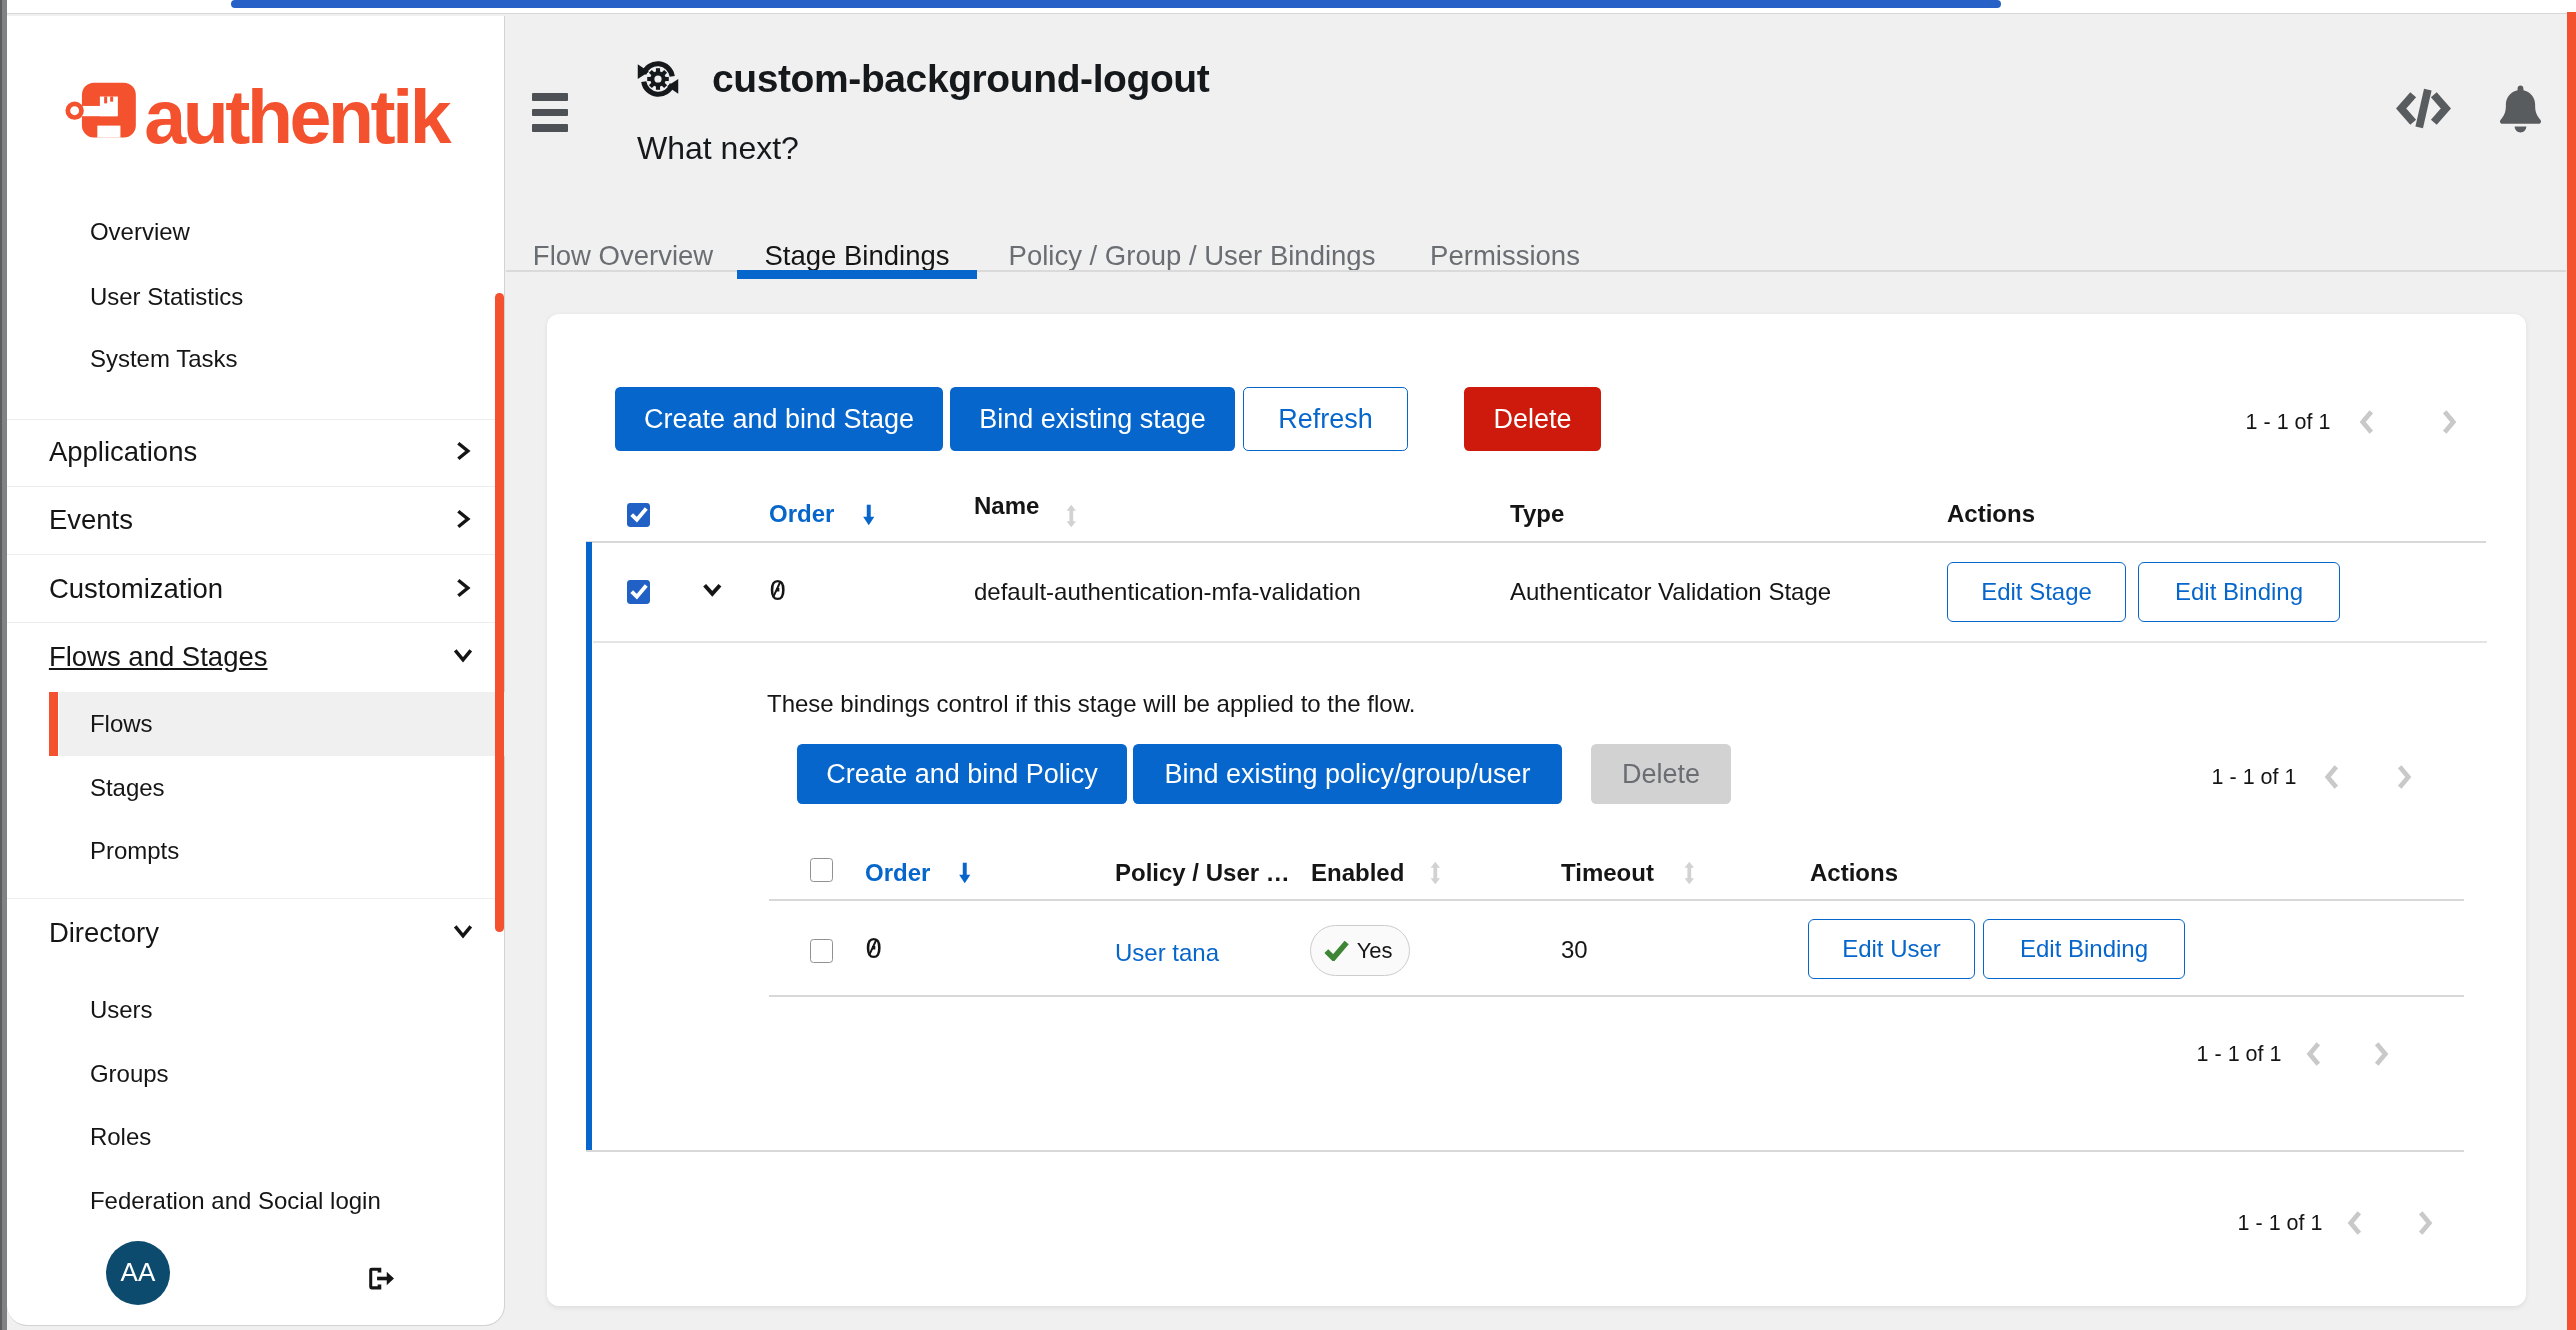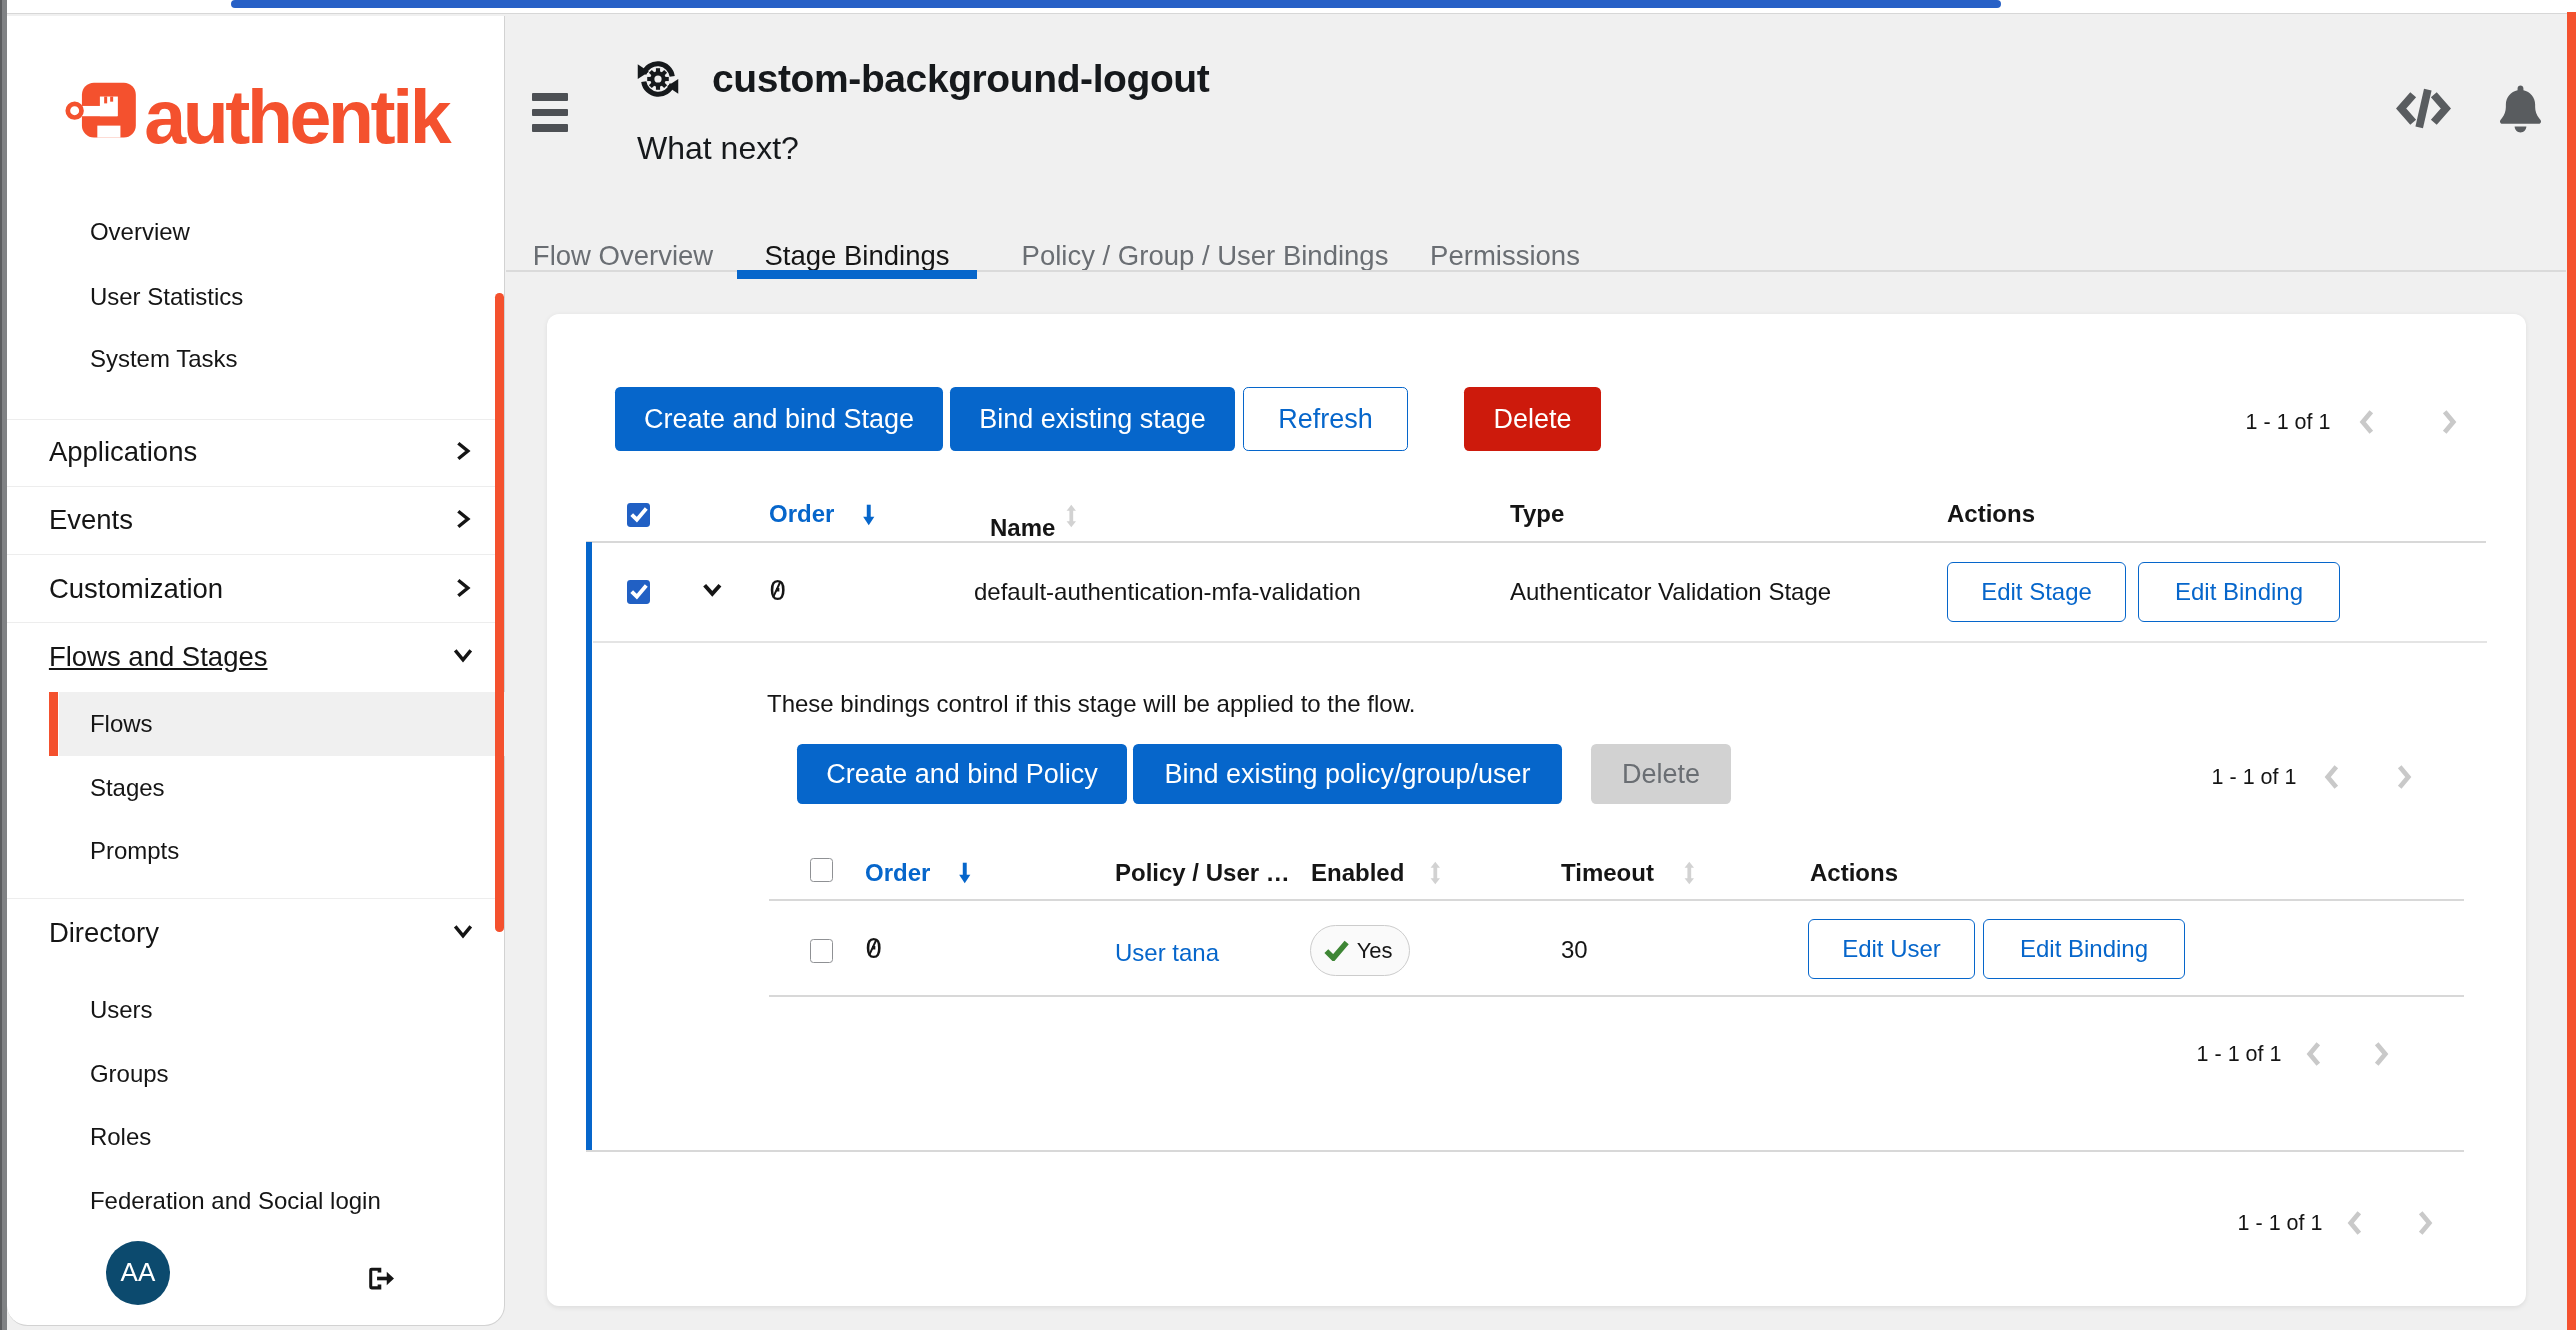--- a/index.html
+++ b/index.html
@@ -152,21 +152,21 @@
   <polyline points="20,10 6,26 20,42" fill="none" stroke="#595c5f" stroke-width="9"></polyline>
   <polyline points="44,10 58,26 44,42" fill="none" stroke="#595c5f" stroke-width="9"></polyline>
   <line x1="37" y1="4" x2="27" y2="48" stroke="#595c5f" stroke-width="9"></line>
 </svg>
 <svg class="abs" style="left:2500px; top:85px;" width="41" height="48" viewBox="0 0 448 512">
   <path fill="#595c5f" d="M224 0c-17.7 0-32 14.3-32 32v19.2C119 66 64 130.6 64 208v25.4c0 45.4-15.5 89.5-43.8 124.9L5.3 377c-5.8 7.2-6.9 17.1-2.9 25.4S14.8 416 24 416H424c9.2 0 17.6-5.3 21.6-13.6s2.9-18.2-2.9-25.4l-14.9-18.6C399.5 322.9 384 278.8 384 233.4V208c0-77.4-55-142-128-156.8V32c0-17.7-14.3-32-32-32zm45.3 493.3c12-12 18.7-28.3 18.7-45.3H224 160c0 17 6.7 33.3 18.7 45.3s28.3 18.7 45.3 18.7s33.3-6.7 45.3-18.7z"></path>
 </svg>
 
 <div class="tab" style="left:623px;">Flow Overview</div>
 <div class="tab active" style="left:857px;">Stage Bindings</div>
-<div class="tab" style="left:1192px;margin-left:13px;">Policy / Group / User Bindings</div>
+<div class="tab" style="left:1192px;">Policy / Group / User Bindings</div>
 <div class="tab" style="left:1505px;">Permissions</div>
 <div id="tabline" class="abs"></div>
 <div id="tabunder" class="abs"></div>
 
 <div id="card" class="abs">
 
   <div class="btn primary" style="left:68px; top:73px; width:328px;">Create and bind Stage</div>
   <div class="btn primary" style="left:403px; top:73px; width:285px;">Bind existing stage</div>
   <div class="btn outline" style="left:696px; top:73px; width:165px;">Refresh</div>
   <div class="btn danger" style="left:917px; top:73px; width:137px;">Delete</div>
@@ -181,21 +181,21 @@
   <div class="cbx checked" style="left:80px; top:189px;">
       <svg width="18" height="16.3" viewBox="0 0 21 19">
         <polyline points="2,10 8,16 19,3" fill="none" stroke="#fff" stroke-width="4.5"></polyline>
       </svg>
     </div>
   <div class="hdr bluehdr" style="left:222px; top:200px;">Order</div>
   <svg class="abs" style="left:314px; top:189px;" width="15.5" height="24" viewBox="0 0 18 28">
       <line x1="9" y1="2" x2="9" y2="19" stroke="#0666cb" stroke-width="4.6"></line>
       <polygon points="2.5,16 15.5,16 9,26" fill="#0666cb"></polygon>
     </svg>
-  <div class="hdr" style="left:427px; top:214px;margin-left:16px;">Name</div>
+  <div class="hdr" style="left:427px; top:192px;">Name</div>
   <svg class="abs" style="left:517px; top:190px;" width="14.6" height="24" viewBox="0 0 17 28">
       <line x1="8.5" y1="6" x2="8.5" y2="22" stroke="#d2d2d2" stroke-width="4.4"></line>
       <polygon points="3,8 14,8 8.5,1" fill="#d2d2d2"></polygon>
       <polygon points="3,20 14,20 8.5,27" fill="#d2d2d2"></polygon>
     </svg>
   <div class="hdr" style="left:963px; top:200px;">Type</div>
   <div class="hdr" style="left:1400px; top:200px;">Actions</div>
   <div class="hline" style="left:39px; top:227px; width:1900px;"></div>
 
   <div id="bluebar" class="abs"></div>

